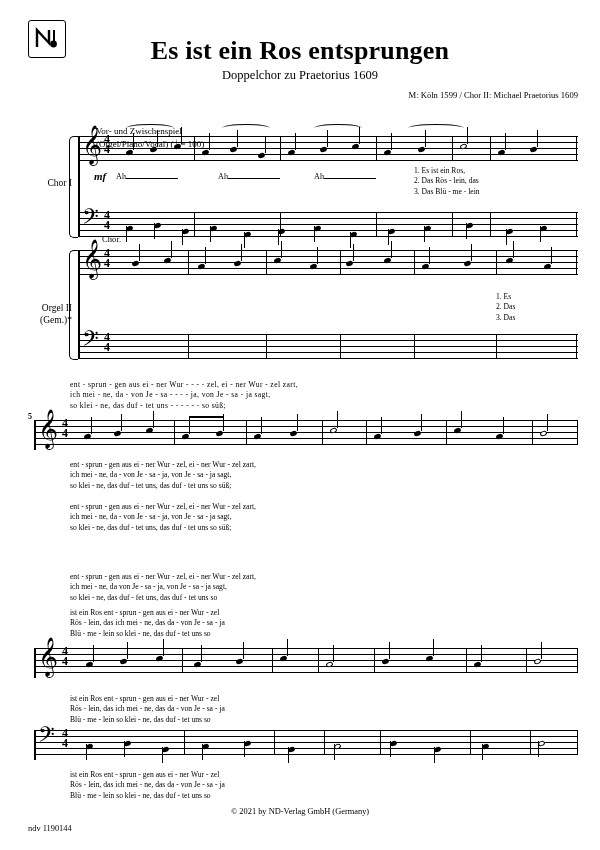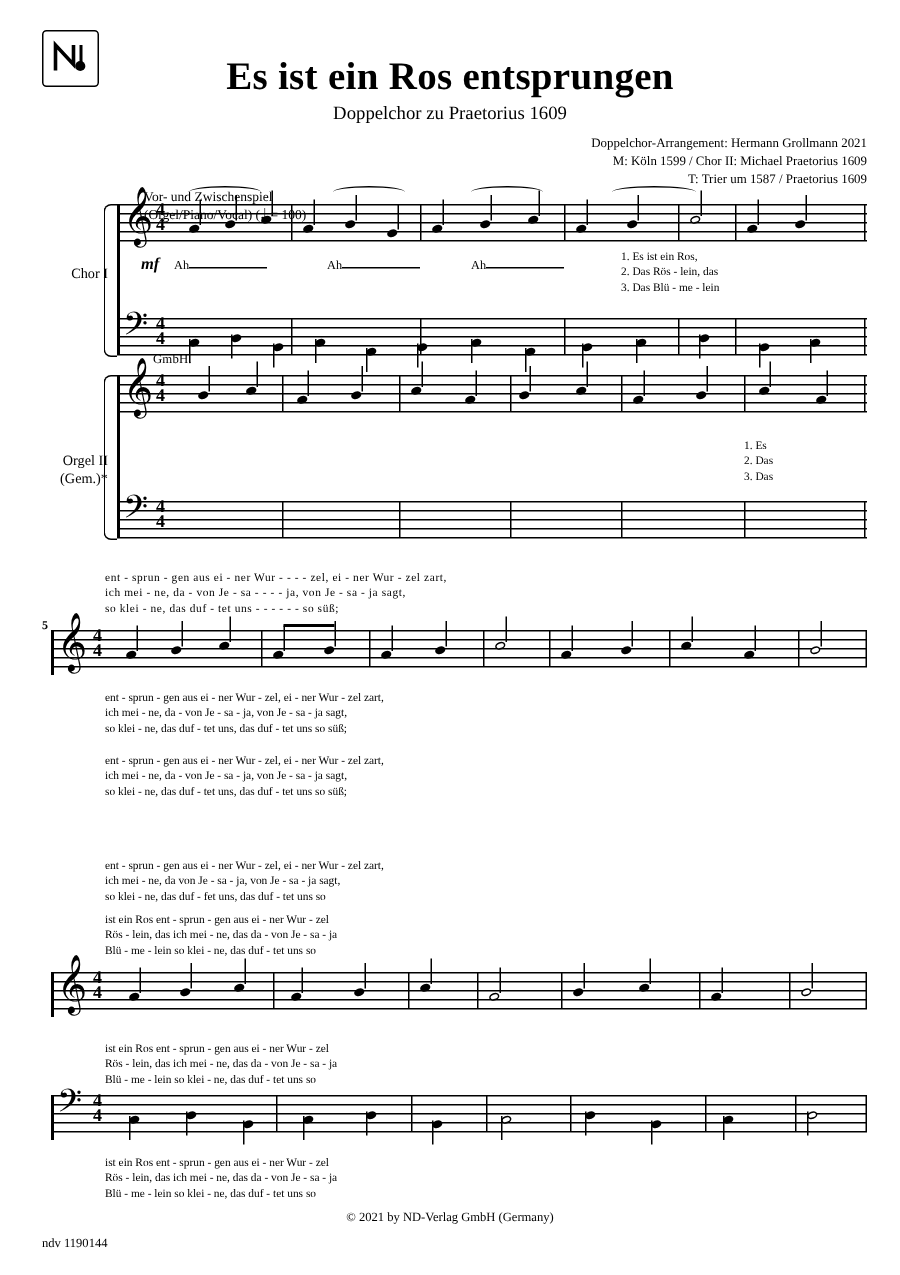--- a/index.html
+++ b/index.html
@@ -224,23 +224,21 @@
       <path d="M8 26 L8 9 L20 22 L20 9" fill="none" stroke="#000" stroke-width="2.4" stroke-linecap="butt"></path>
       <circle cx="24.5" cy="23" r="3.4" fill="#000"></circle>
       <path d="M25 9 L25 23" stroke="#000" stroke-width="2" fill="none"></path>
     </svg>
   </div>
 
   <div class="title">Es ist ein Ros entsprungen</div>
   <div class="subtitle">Doppelchor zu Praetorius 1609</div>
 
   <div class="credits">
-    <div>Doppelchor-Arrangement: Hermann Grollmann 2021</div>
     <div>M: Köln 1599 / Chor II: Michael Praetorius 1609</div>
-    <div>T: Trier um 1587 / Praetorius 1609</div>
   </div>
 
   <div class="perf-note">
     <div>Vor- und Zwischenspiel</div>
     <div>
       <span>(Orgel/Piano/Vocal) (</span><span class="tempo-note">♩</span><span> = 100)</span>
     </div>
   </div>
 
   <div class="part-label" style="left:20px; top:178px; width:52px;">Chor I</div>
@@ -375,21 +373,21 @@
         <div class="line"></div>
         <div class="line"></div>
         <div class="line"></div>
         <div class="line"></div>
     </div>
     <div class="clef treble" style="left:4px; top:-9px;">𝄞</div>
     <div class="timesig" style="left:26px; top:-2px;">
       <div>4</div>
         <div>4</div>
     </div>
-    <div class="lyric-row" style="left:24px; top:-16px; font-size:8.5px;">GmbH.</div>
+    <div class="lyric-row" style="left:24px; top:-16px; font-size:8.5px;">Chor.</div>
 
     <div class="notehead" style="left:54px; top:11px;"></div>
       <div class="stem" style="left:61px; top:-6px;"></div>
     <div class="notehead" style="left:86px; top:8px;"></div>
       <div class="stem" style="left:93px; top:-9px;"></div>
     <div class="notehead" style="left:120px; top:14px;"></div>
       <div class="stem" style="left:127px; top:-3px;"></div>
     <div class="notehead" style="left:156px; top:11px;"></div>
       <div class="stem" style="left:163px; top:-6px;"></div>
     <div class="notehead" style="left:196px; top:8px;"></div>

